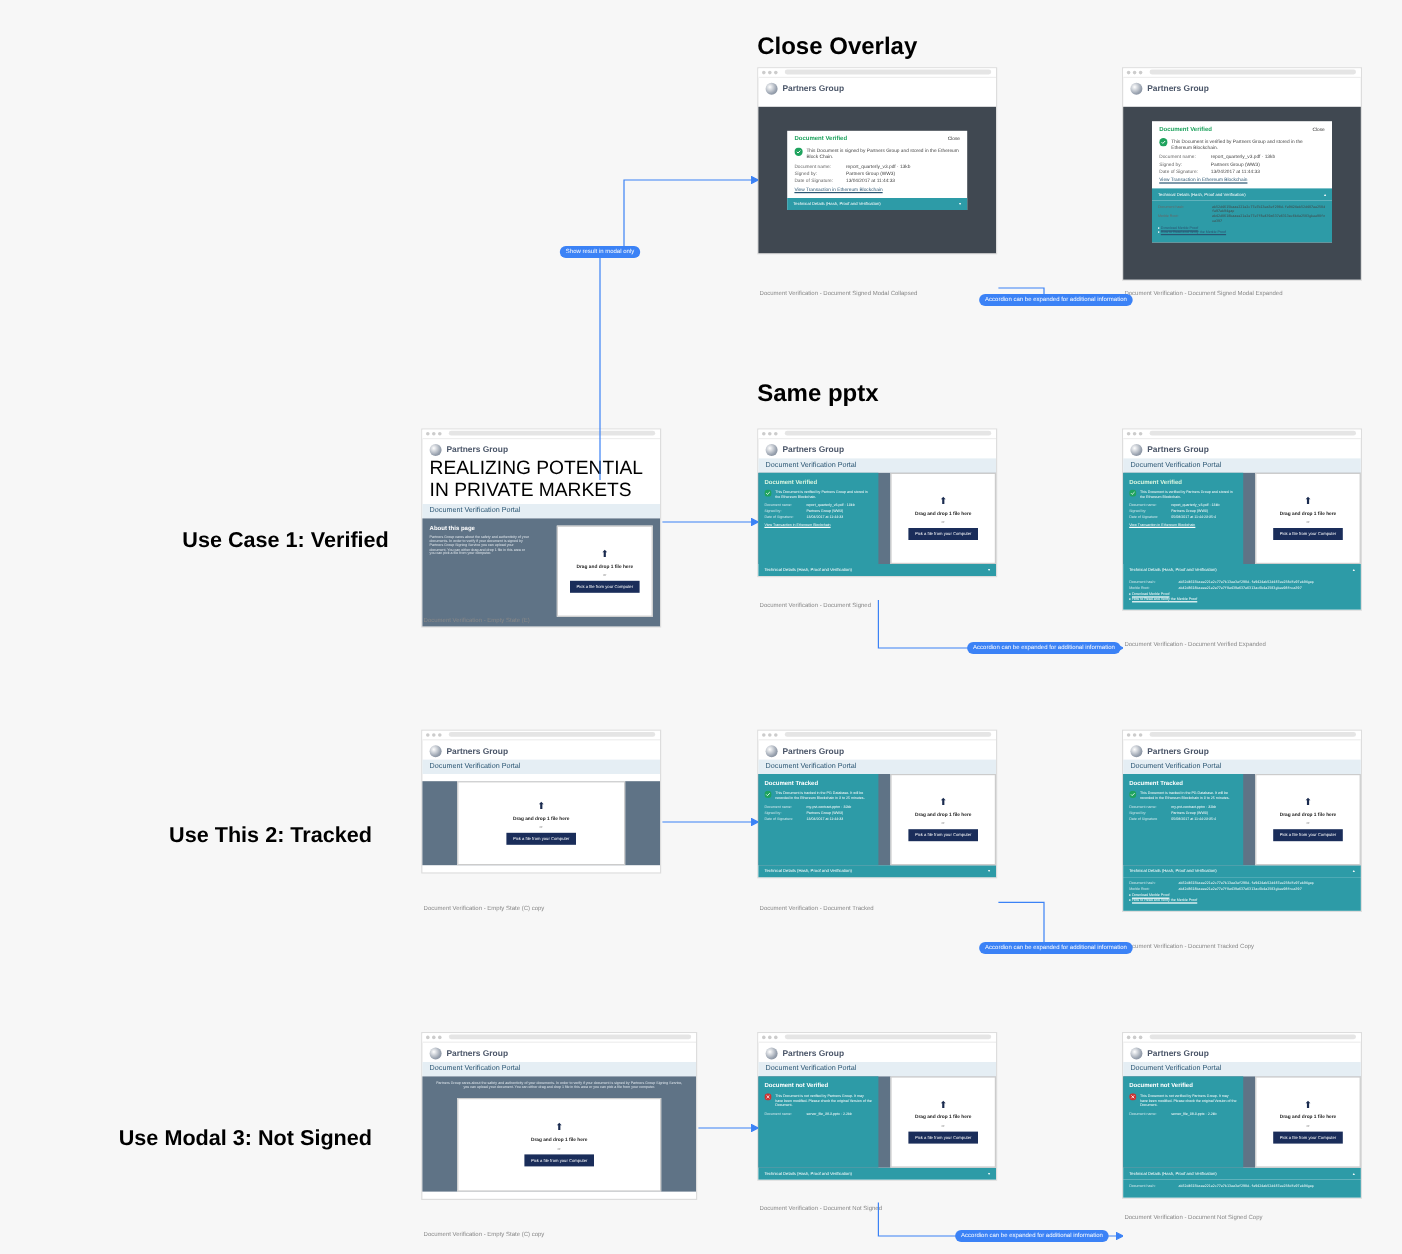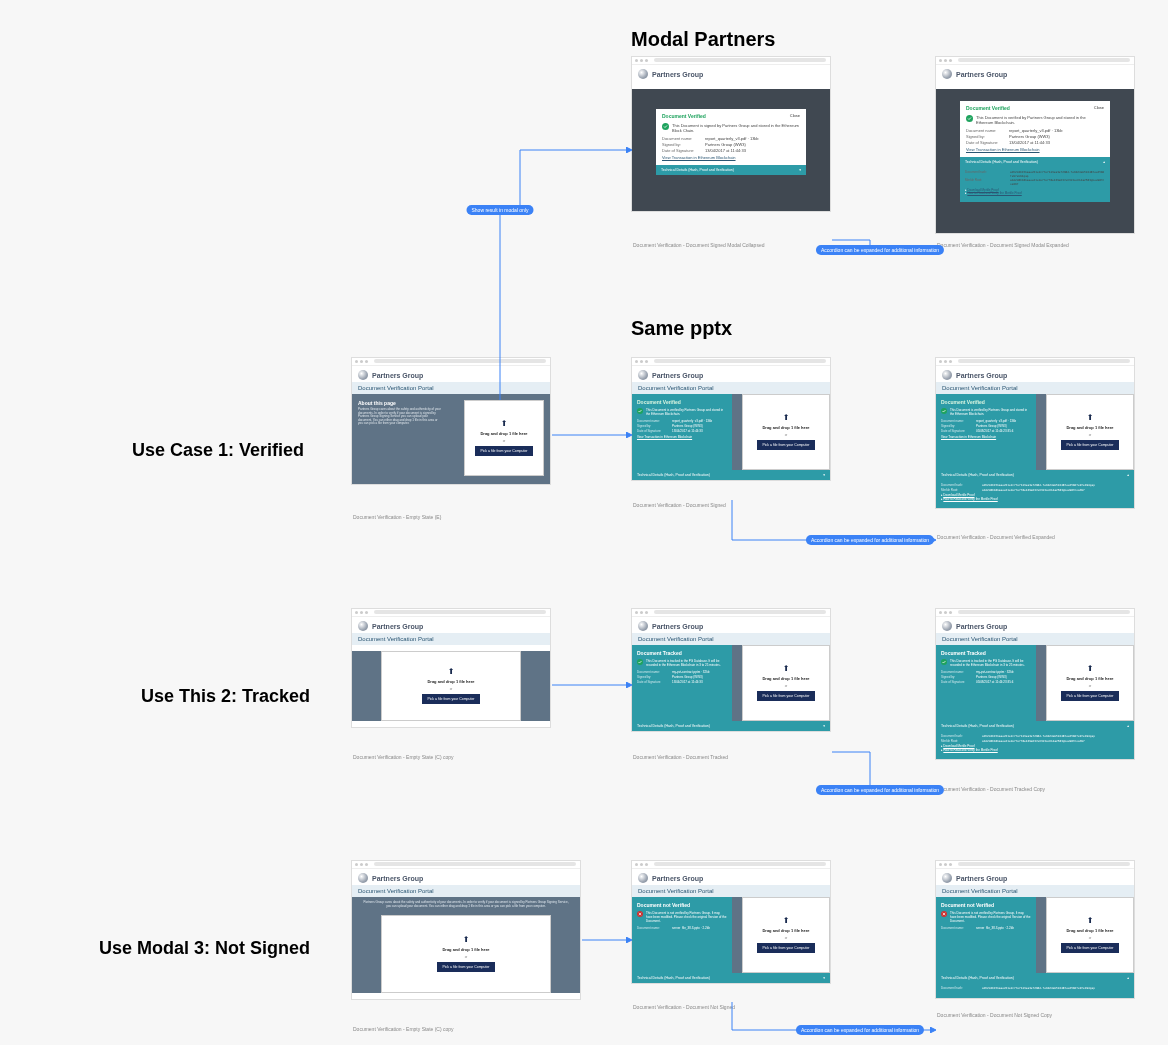--- a/index.html
+++ b/index.html
@@ -180,24 +180,24 @@
   }
   .arrowhead { fill: #3b82f6; }
 
   
   .screen.wide { width: 230px; }
 
 </style>
 </head>
 <body>
 
-<div class="section-heading" style="left:631px; top:28px;">Modal Partners</div>
+<div class="section-heading" style="left:631px; top:28px;">Close Overlay</div>
 <div class="section-heading" style="left:631px; top:317px;">Same pptx</div>
 
-<div class="usecase-label" style="left:4px; top:440px;">Use Case 1: Verified</div>
+<div class="usecase-label" style="left:24px; top:440px;">Use Case 1: Verified</div>
 <div class="usecase-label" style="left:10px; top:686px;">Use This 2: Tracked</div>
 <div class="usecase-label" style="left:10px; top:938px;">Use Modal 3: Not Signed</div>
 
 <div class="screen" style="left:631px; top:56px;">
   <div class="chrome"></div>
   <div class="brand">
     <div class="logo"></div>
     <div class="name">Partners Group</div>
   </div>
   <div style="position:relative; height:130px;">
@@ -295,20 +295,21 @@
   </div>
 </div>
 <div class="caption" style="position:absolute; left:935px; top:238px;">Document Verification - Document Signed Modal Expanded</div>
 
 <div class="screen" style="left:351px; top:357px;">
   <div class="chrome"></div>
   <div class="brand">
     <div class="logo"></div>
     <div class="name">Partners Group</div>
   </div>
+  <div class="brand sub" style="padding-top:0;">REALIZING POTENTIAL IN PRIVATE MARKETS</div>
   <div class="portal-bar">Document Verification Portal</div>
   <div class="dark-body">
     <div class="about-title">About this page</div>
     <div class="about-text">Partners Group cares about the safety and authenticity of your documents. In order to verify if your document is signed by Partners Group Signing Service you can upload your document. You can either drag and drop 1 file in this area or you can pick a file from your computer.</div>
     <div class="dropzone">
       <div class="up-icon">⬆</div>
       <div class="dz-text">Drag and drop 1 file here</div>
       <div class="or">or</div>
       <div class="pick-btn">Pick a file from your Computer</div>
     </div>

